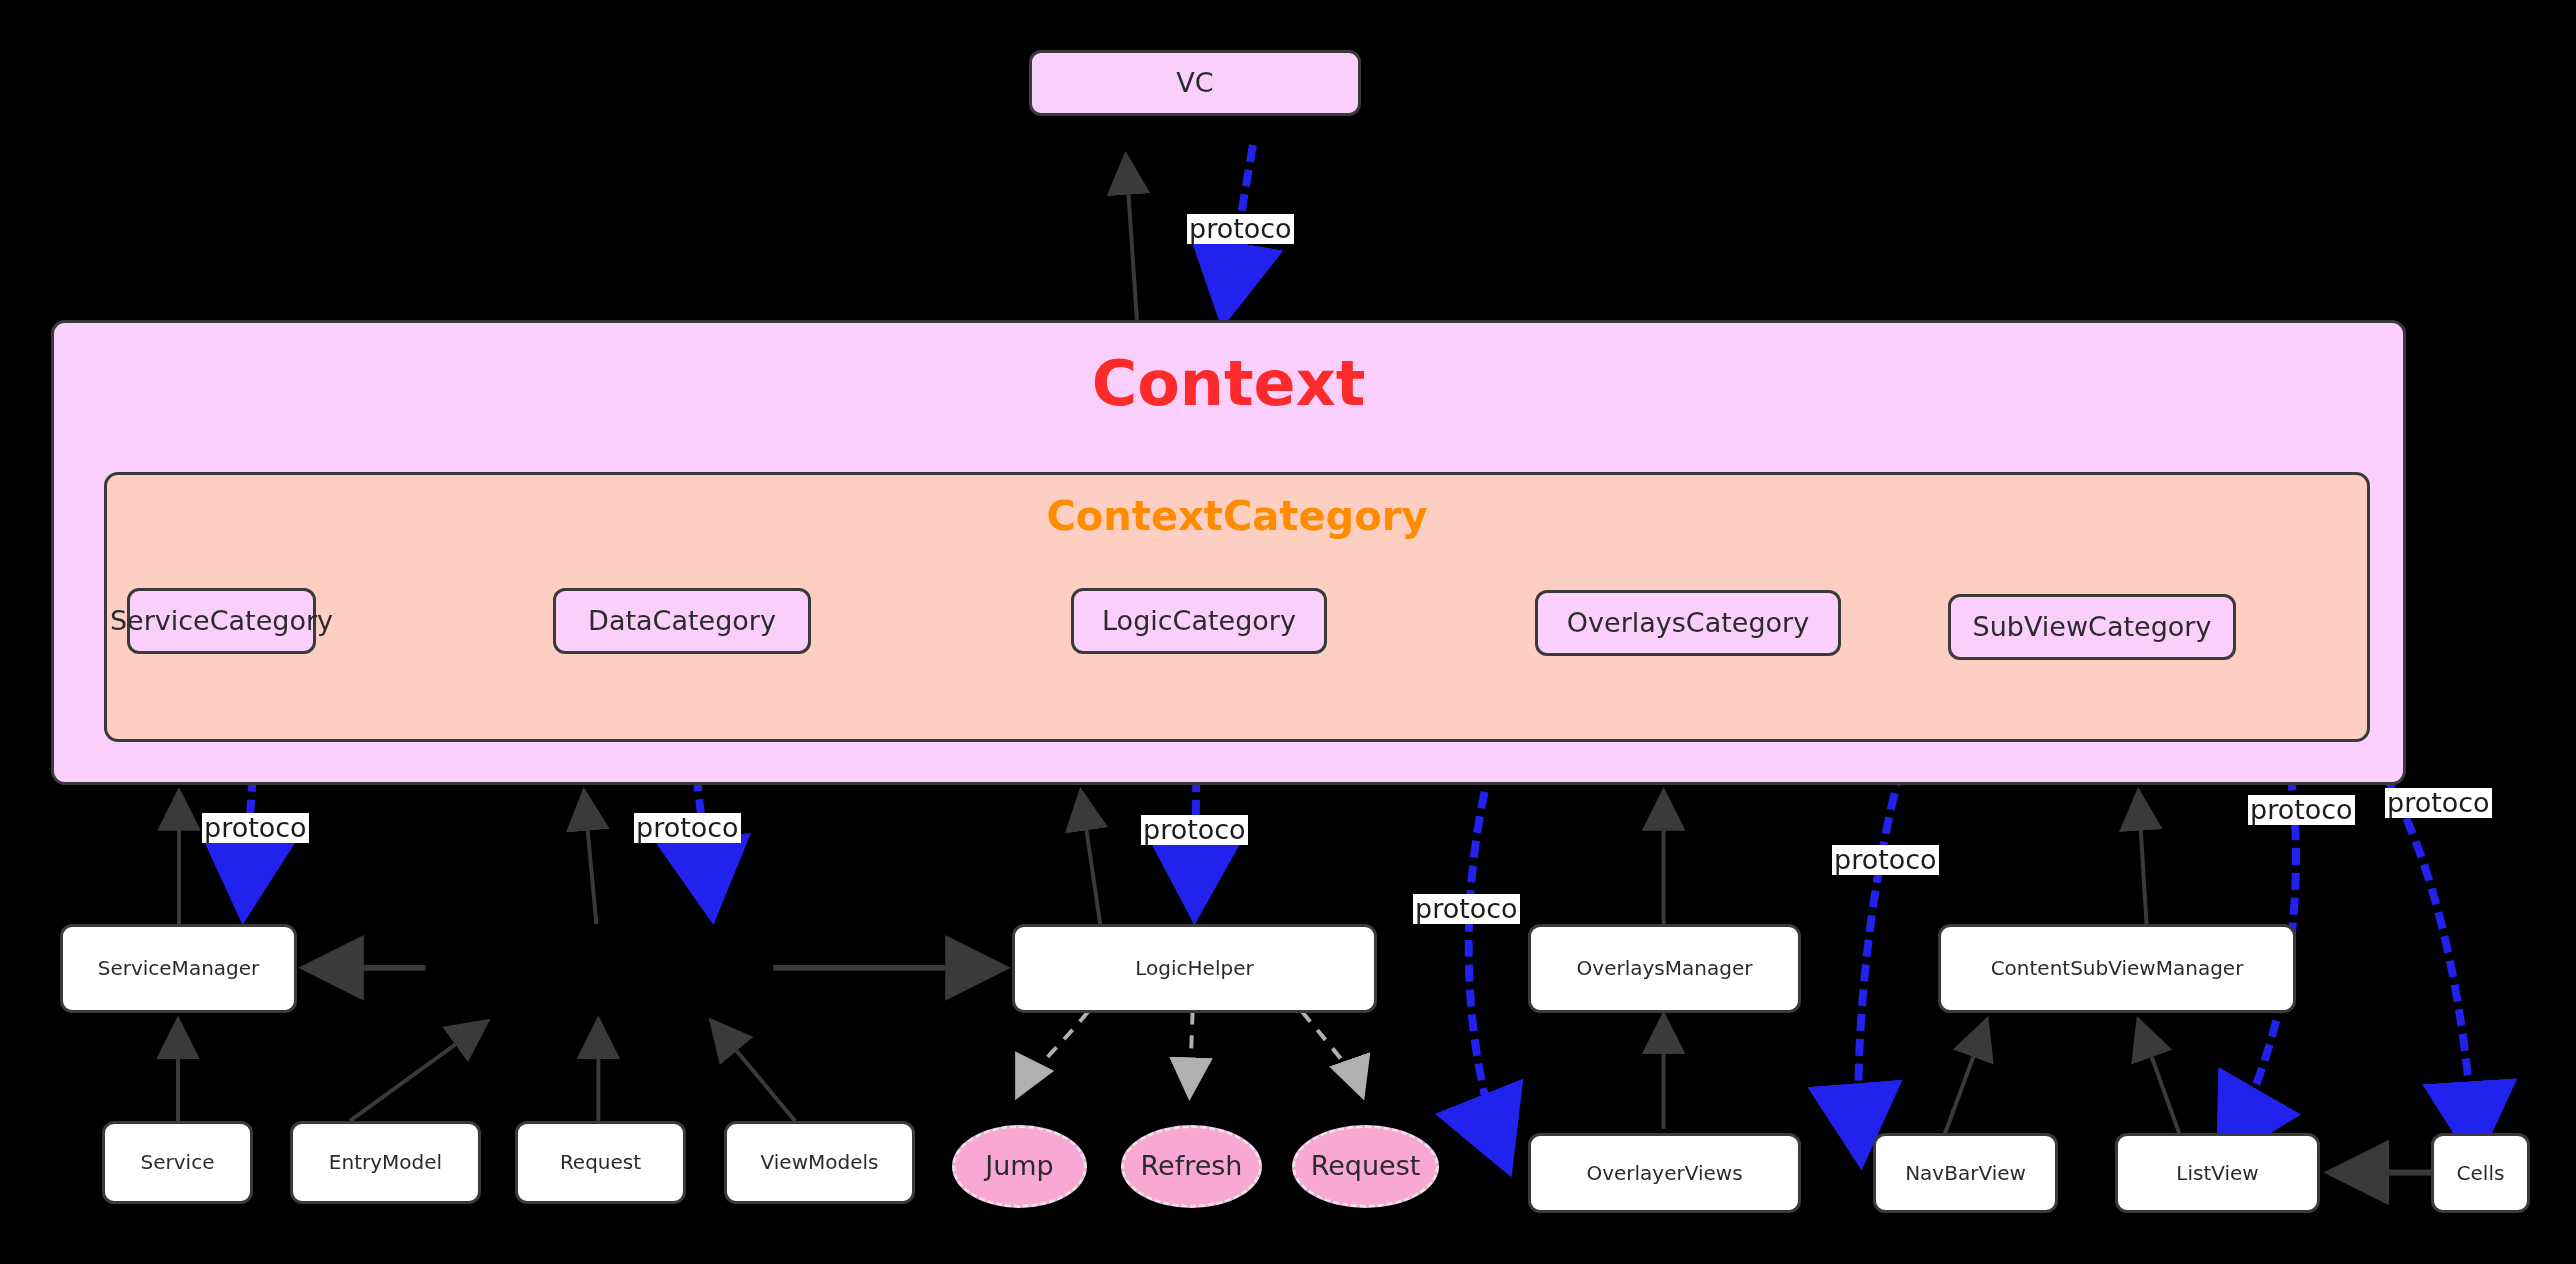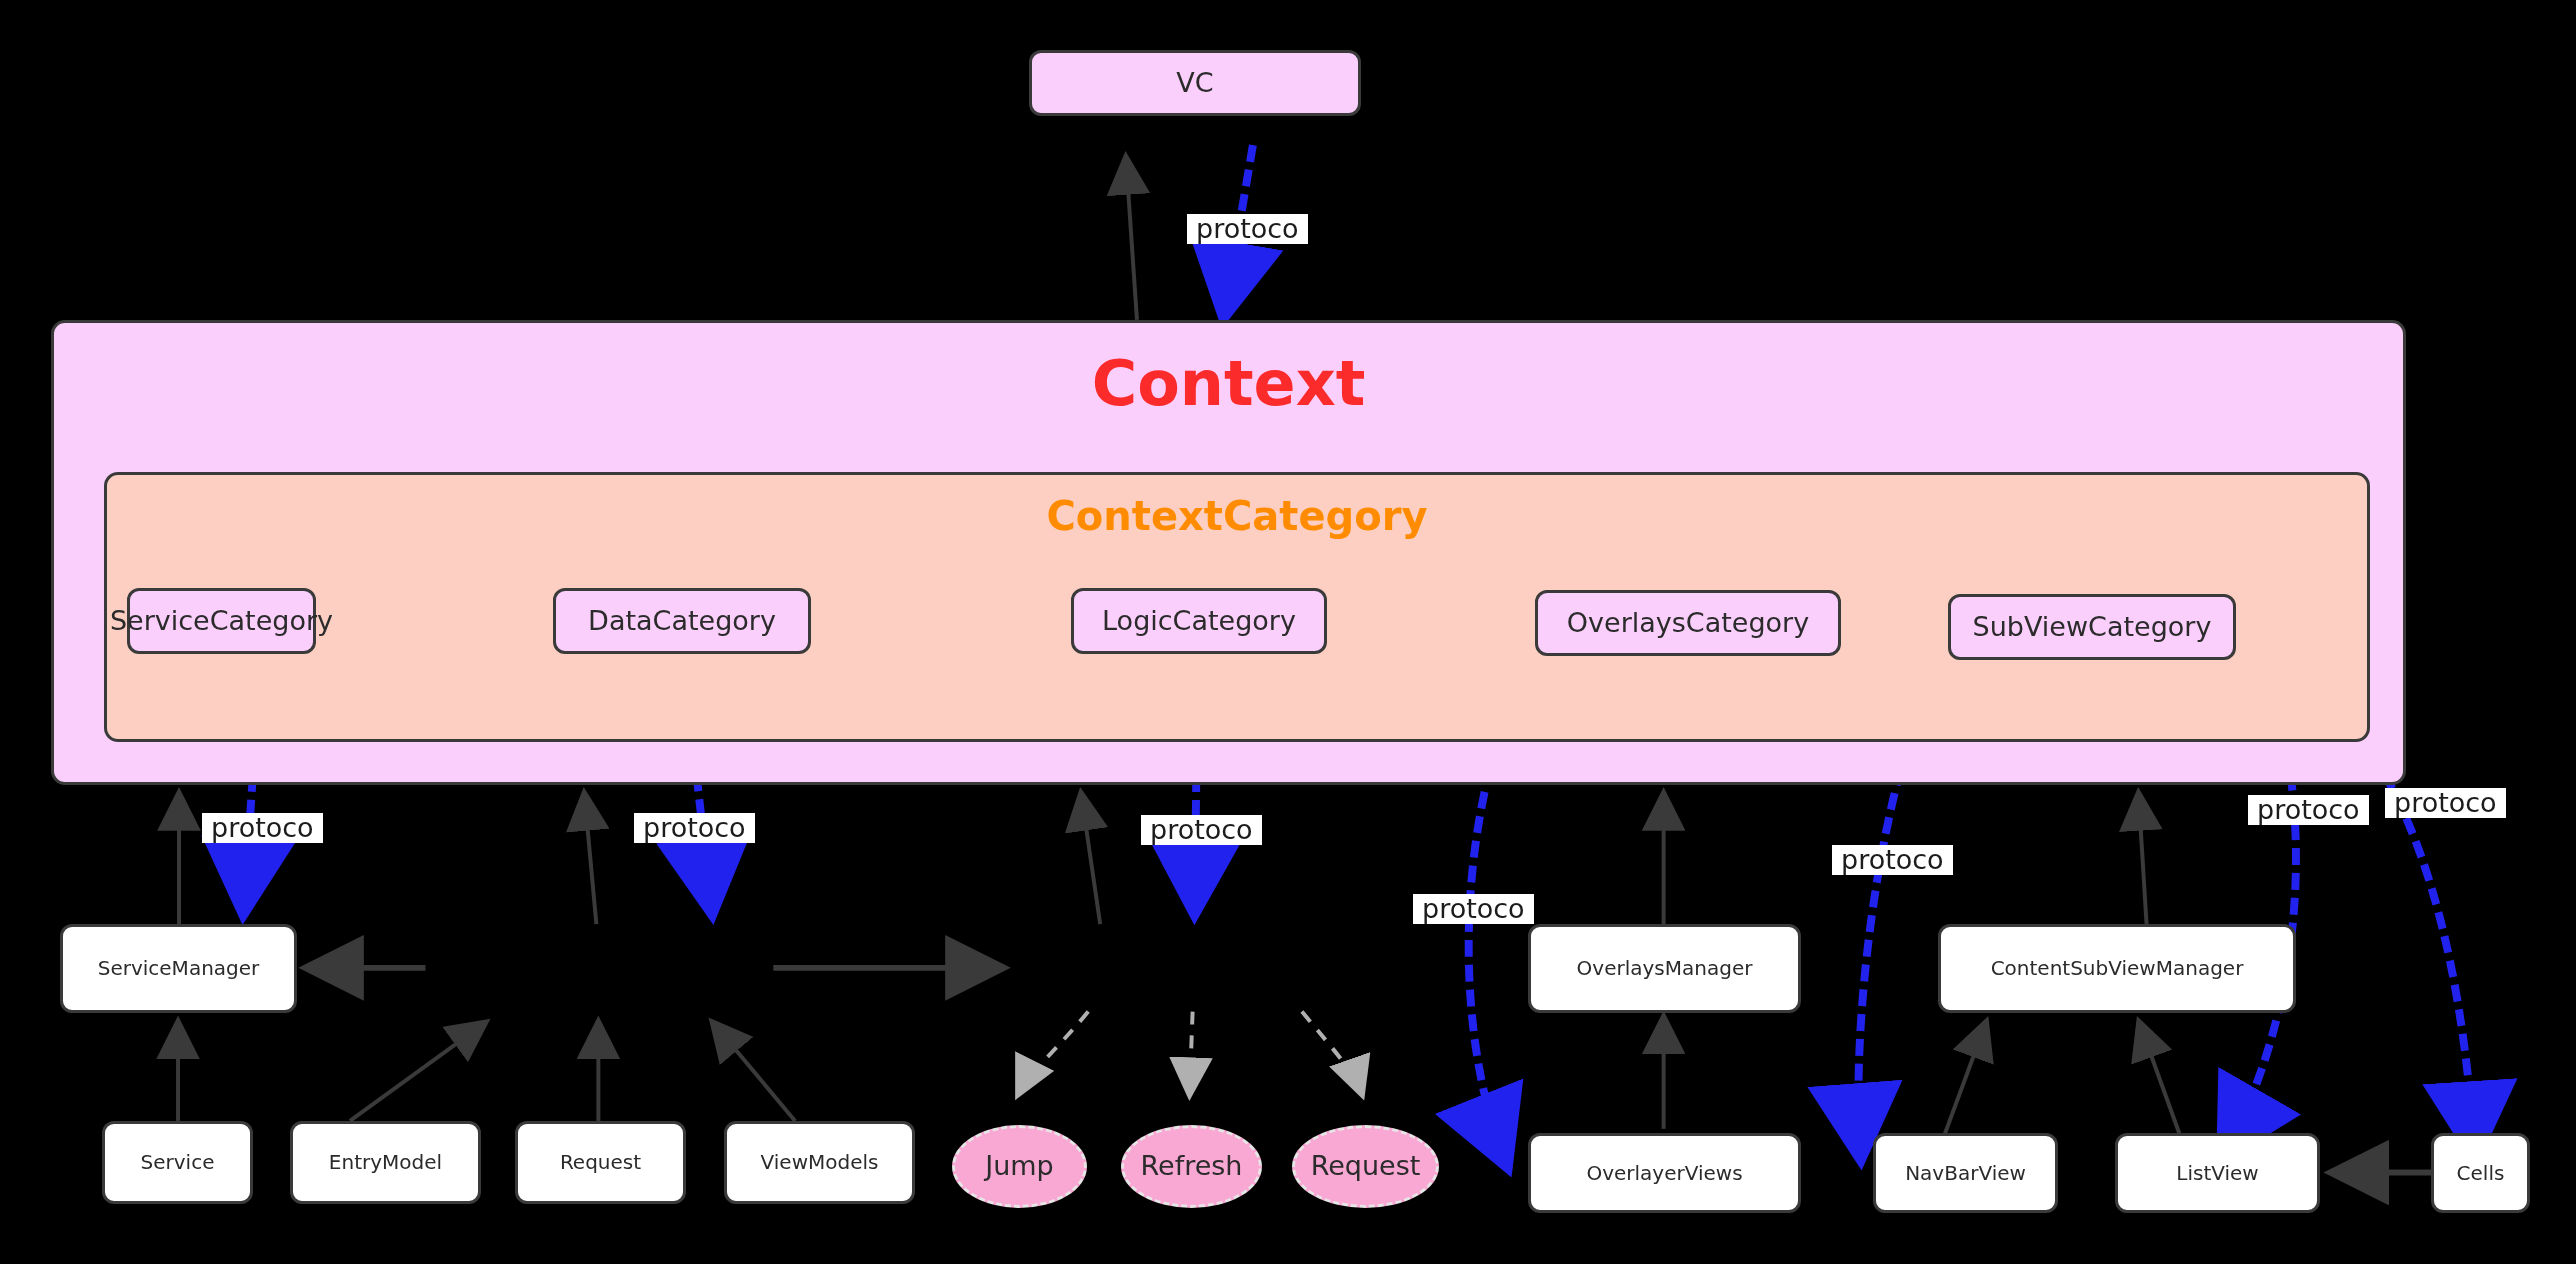--- a/index.html
+++ b/index.html
@@ -82,21 +82,21 @@
   .title-category {
     font-size: 40px;
     color: #ff8c00;
   }
   .edge-label {
     position: absolute;
     background: #ffffff;
     color: #1c1c1c;
     font-size: 27px;
     line-height: 1.05;
-    padding: 1px 9px;
+    padding: 1px 2px;
     white-space: nowrap;
     box-sizing: border-box;
   }
 </style>
 </head>
 <body>
 
 <div id="canvas">
 
   <svg class="edges" viewBox="0 0 2592 1272">
@@ -195,20 +195,23 @@
 
   <div class="node node-pink" style="left:1948px; top:594px; width:288px; height:66px;">
     <span>SubViewCategory</span>
   </div>
 
   <div class="node node-rect" style="left:60px; top:924px; width:237px; height:89px;">
     <span>ServiceManager</span>
   </div>
 
 
+  <div class="node node-rect" style="left:1012px; top:924px; width:365px; height:89px;">
+    <span>LogicHelper</span>
+  </div>
 
   <div class="node node-rect" style="left:1528px; top:924px; width:273px; height:89px;">
     <span>OverlaysManager</span>
   </div>
 
   <div class="node node-rect" style="left:1938px; top:924px; width:358px; height:89px;">
     <span>ContentSubViewManager</span>
   </div>
 
   <div class="node node-rect" style="left:102px; top:1121px; width:151px; height:83px;">

